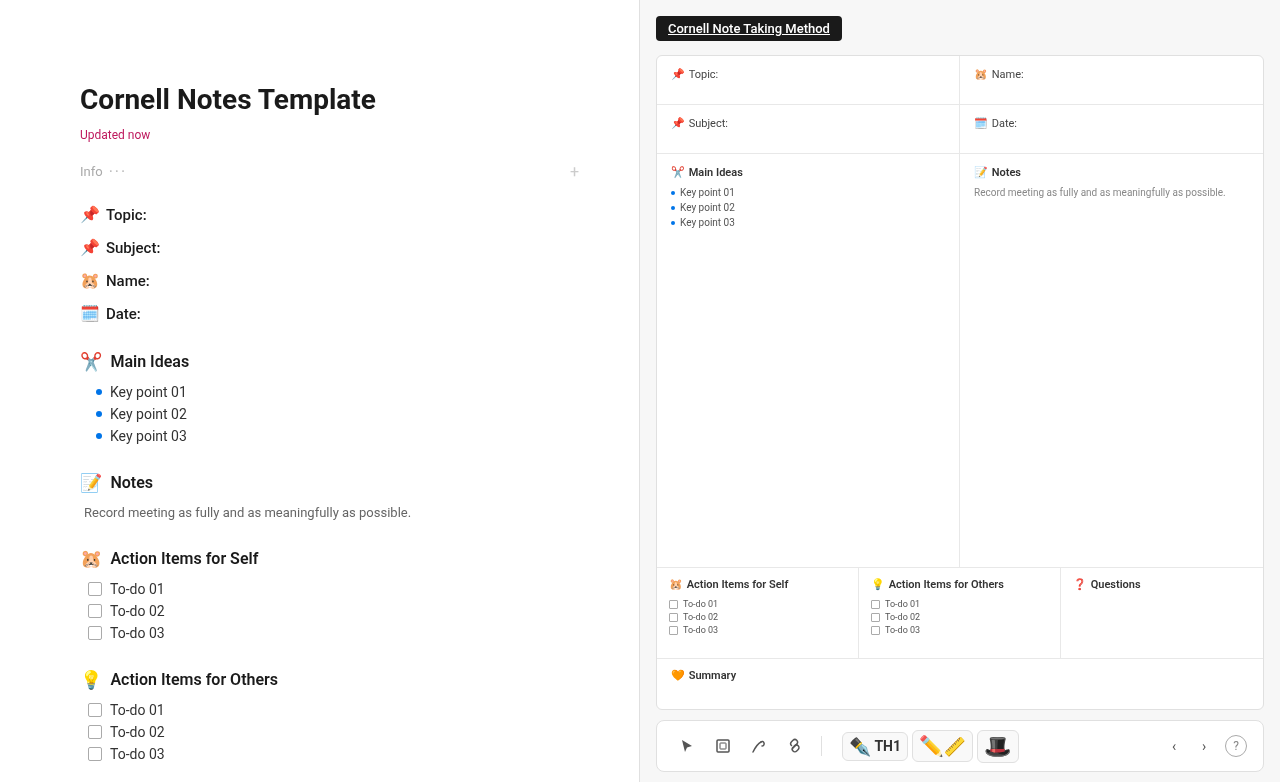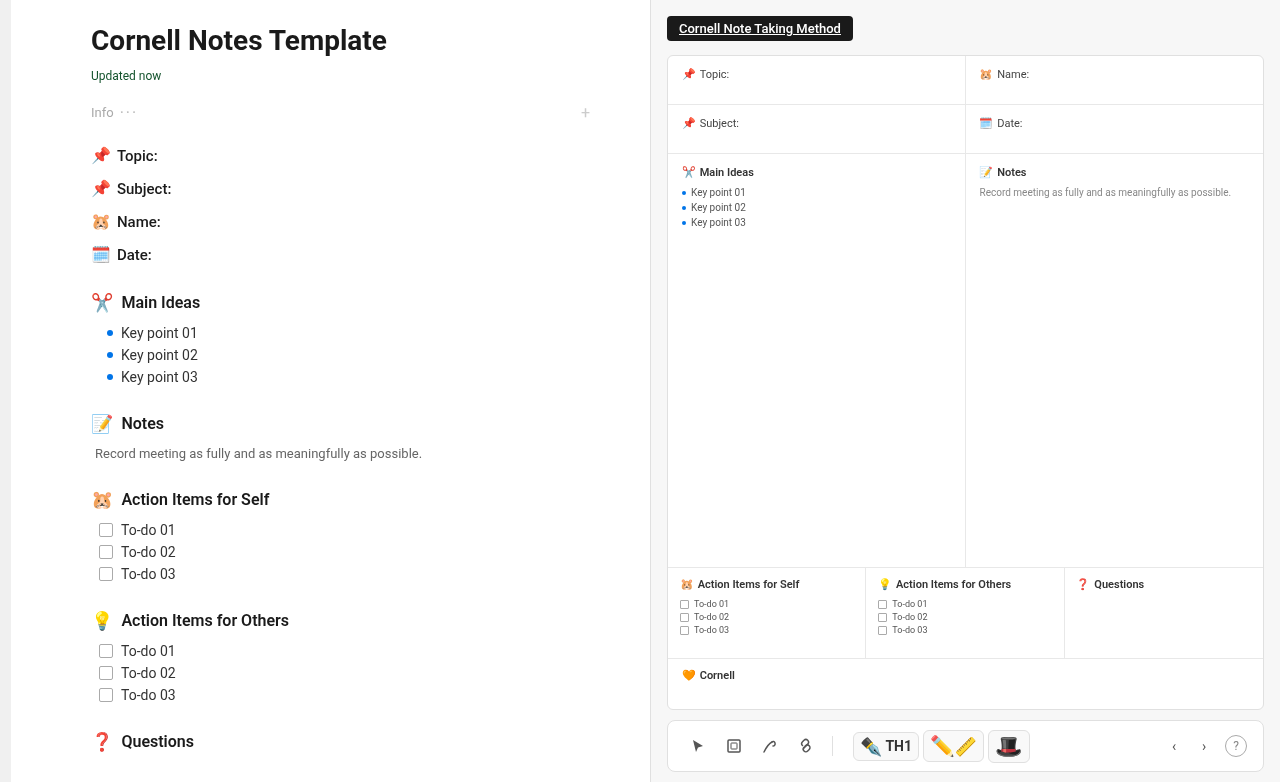--- a/index.html
+++ b/index.html
@@ -11,36 +11,35 @@
       height: 782px;
       overflow: hidden;
     }
 
     
     .left-panel {
       width: 640px;
       height: 782px;
       background: #ffffff;
       overflow-y: auto;
-      padding: 24px 60px 60px 80px;
+      padding: 83px 60px 60px 80px;
       border-right: 1px solid #e0e0e0;
       flex-shrink: 0;
-      margin-left: 11px;
     }
 
     .page-title {
       font-size: 28px;
       font-weight: 700;
       color: #1a1a1a;
       margin-bottom: 12px;
     }
 
     .updated-label {
       font-size: 12px;
-      color: #14532d;
+      color: #be185d;
       margin-bottom: 20px;
     }
 
     .info-row {
       display: flex;
       align-items: center;
       gap: 6px;
       margin-bottom: 24px;
       font-size: 13px;
       color: #aaa;
@@ -607,21 +606,21 @@
         <div class="preview-section-title">
           <span>❓</span>
           <span>Questions</span>
         </div>
       </div>
     </div>
 
     <div class="preview-summary-row">
       <div class="preview-summary-title">
         <span>🧡</span>
-        <span>Cornell</span>
+        <span>Summary</span>
       </div>
     </div>
   </div>
 
   <div class="toolbar">
     <div class="toolbar-icon">
       <svg width="16" height="16" viewBox="0 0 16 16" fill="none">
         <path d="M3 2L13 8L8 9.5L6 14L3 2Z" fill="#555"></path>
       </svg>
     </div>

